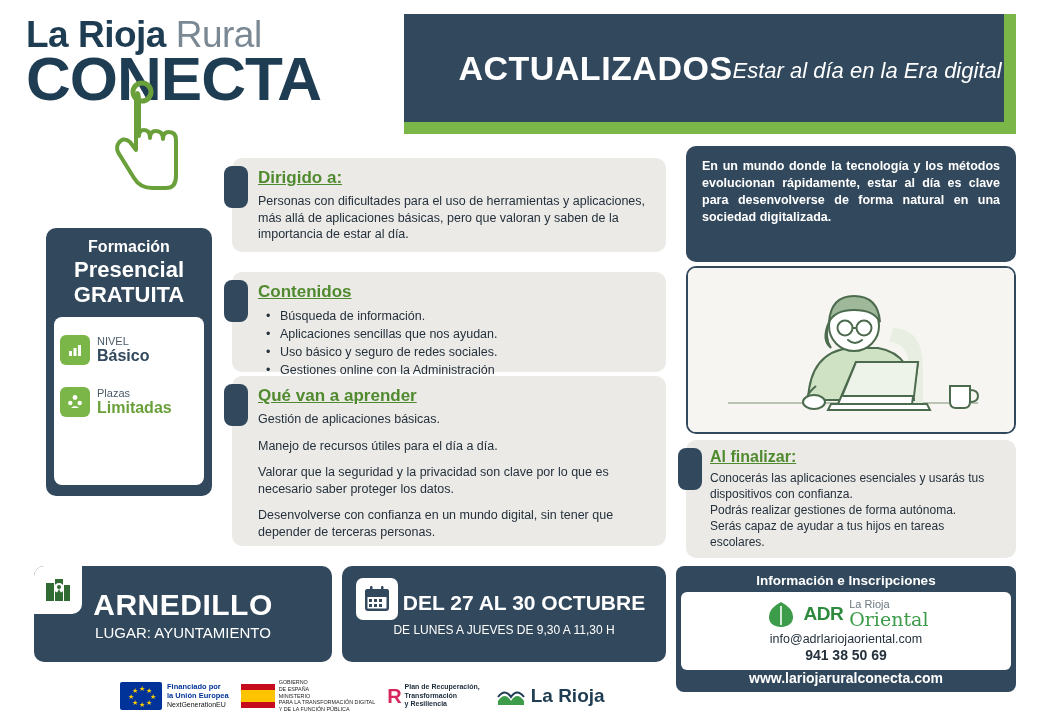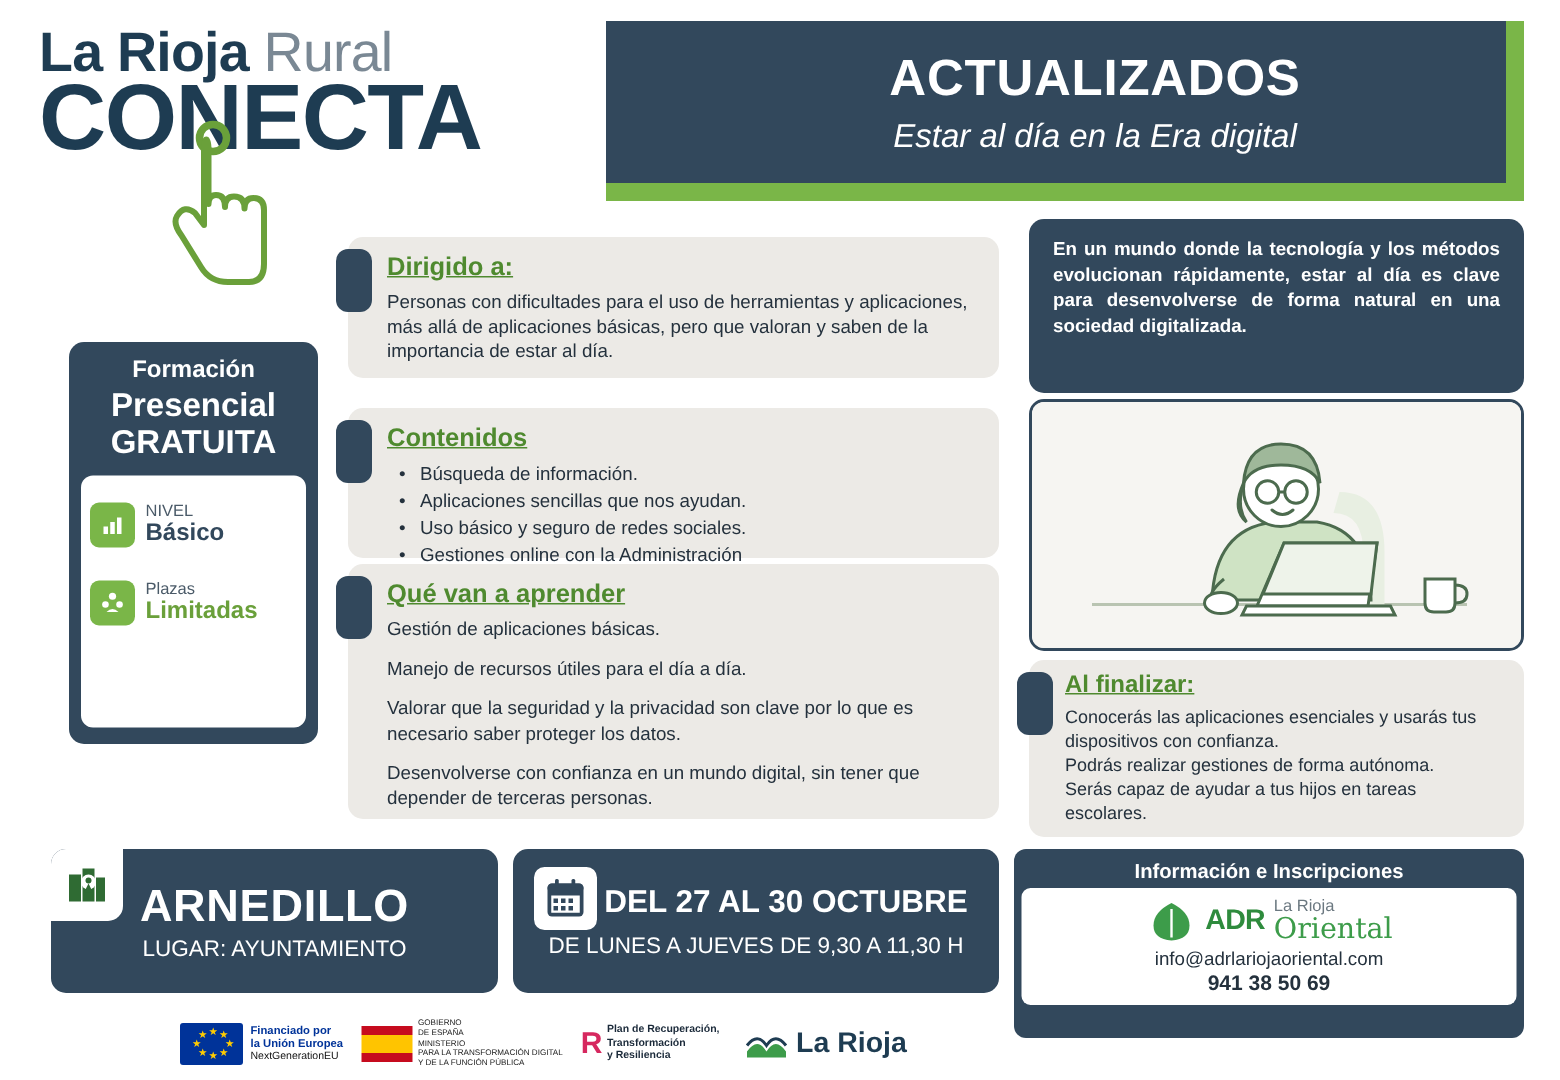--- a/index.html
+++ b/index.html
@@ -17,21 +17,21 @@
   .logo-line1 .rural { color: #7a8894; font-weight: normal; }
   .logo-line2 {
     font-size: 62px; font-weight: bold; color: #1e3c52;
     letter-spacing: -1px; line-height: 0.95; margin-top: -6px;
   }
   .hand-icon { position: absolute; left: 64px; top: 52px; }
 
   .title-box {
     position: absolute; left: 404px; top: 14px; width: 612px; height: 108px;
     background: #32485c; color: #ffffff; text-align: center;
-    display: flex; flex-direction: column; align-items: center; justify-content: center; padding-left: 40px;
+    display: flex; flex-direction: row; align-items: center; justify-content: center; padding-left: 40px;
   }
   .title-main { font-size: 34px; font-weight: bold; letter-spacing: 0.5px; }
   .title-sub { font-size: 22px; font-style: italic; margin-top: 6px; }
   .green-bar {
     position: absolute; left: 404px; top: 122px; width: 612px; height: 12px;
     background: #7ab648;
   }
   .green-bar-right {
     position: absolute; left: 1004px; top: 14px; width: 12px; height: 120px;
     background: #7ab648;
@@ -120,21 +120,21 @@
     position: absolute; left: 34px; top: 566px; width: 48px; height: 48px;
     background: #ffffff; border-radius: 10px 0 10px 0;
     display: flex; align-items: center; justify-content: center;
   }
   .date-bar {
     position: absolute; left: 342px; top: 566px; width: 324px; height: 96px;
     background: #32485c; border-radius: 10px; color: #fff;
     display: flex; flex-direction: column; align-items: center; justify-content: center;
   }
   .date-main { font-size: 21px; font-weight: bold; padding-left: 40px; }
-  .date-sub { font-size: 15px; margin-top: 8px; }
+  .date-sub { font-size: 12px; margin-top: 8px; }
   .date-icon {
     position: absolute; left: 356px; top: 578px; width: 42px; height: 42px;
     background: #ffffff; border-radius: 7px;
     display: flex; align-items: center; justify-content: center;
   }
 
   
   .info-box {
     position: absolute; left: 676px; top: 566px; width: 340px; height: 126px;
     background: #32485c; border-radius: 8px; color: #fff;
@@ -145,21 +145,21 @@
     background: #ffffff; border-radius: 6px; color: #24313d;
     padding: 4px 6px 5px; height: 78px;
   }
   .adr-row { display: flex; align-items: center; justify-content: center; gap: 6px; height: 36px; }
   .adr-mark { font-size: 19px; font-weight: bold; color: #2e8b3d; letter-spacing: -0.5px; }
   .adr-text { text-align: left; line-height: 1.0; }
   .adr-larioja { font-size: 11px; color: #6b7880; }
   .adr-oriental { font-size: 19px; color: #3d9c4a; font-family: "DejaVu Serif", serif; }
   .info-mail { font-size: 12.5px; }
   .info-phone { font-size: 14px; font-weight: bold; margin-top: 1px; }
-  .info-web { font-size: 14px; font-weight: bold; padding-top: 20px; }
+  .info-web { font-size: 14px; font-weight: bold; padding-top: 0; }
 
   
   .footer { position: absolute; left: 120px; top: 676px; width: 520px; height: 40px; display: flex; align-items: center; gap: 12px; }
   .eu-logo { display: flex; align-items: center; gap: 5px; background:#fff; }
   .eu-flag { width: 42px; height: 28px; background: #003399; border-radius: 2px; position: relative; }
   .eu-star { position: absolute; color: #ffcc00; font-size: 7px; line-height: 7px; }
   .eu-text { font-size: 7.5px; color: #003399; font-weight: bold; line-height: 1.18; }
   .eu-text .ngeu { color: #111; font-weight: normal; font-size: 7px; }
   .gob-logo { display: flex; align-items: center; gap: 4px; }
   .gob-flag { width: 34px; height: 24px; background: linear-gradient(to bottom,#c60b1e 0 25%,#ffc400 25% 75%,#c60b1e 75% 100%); }

